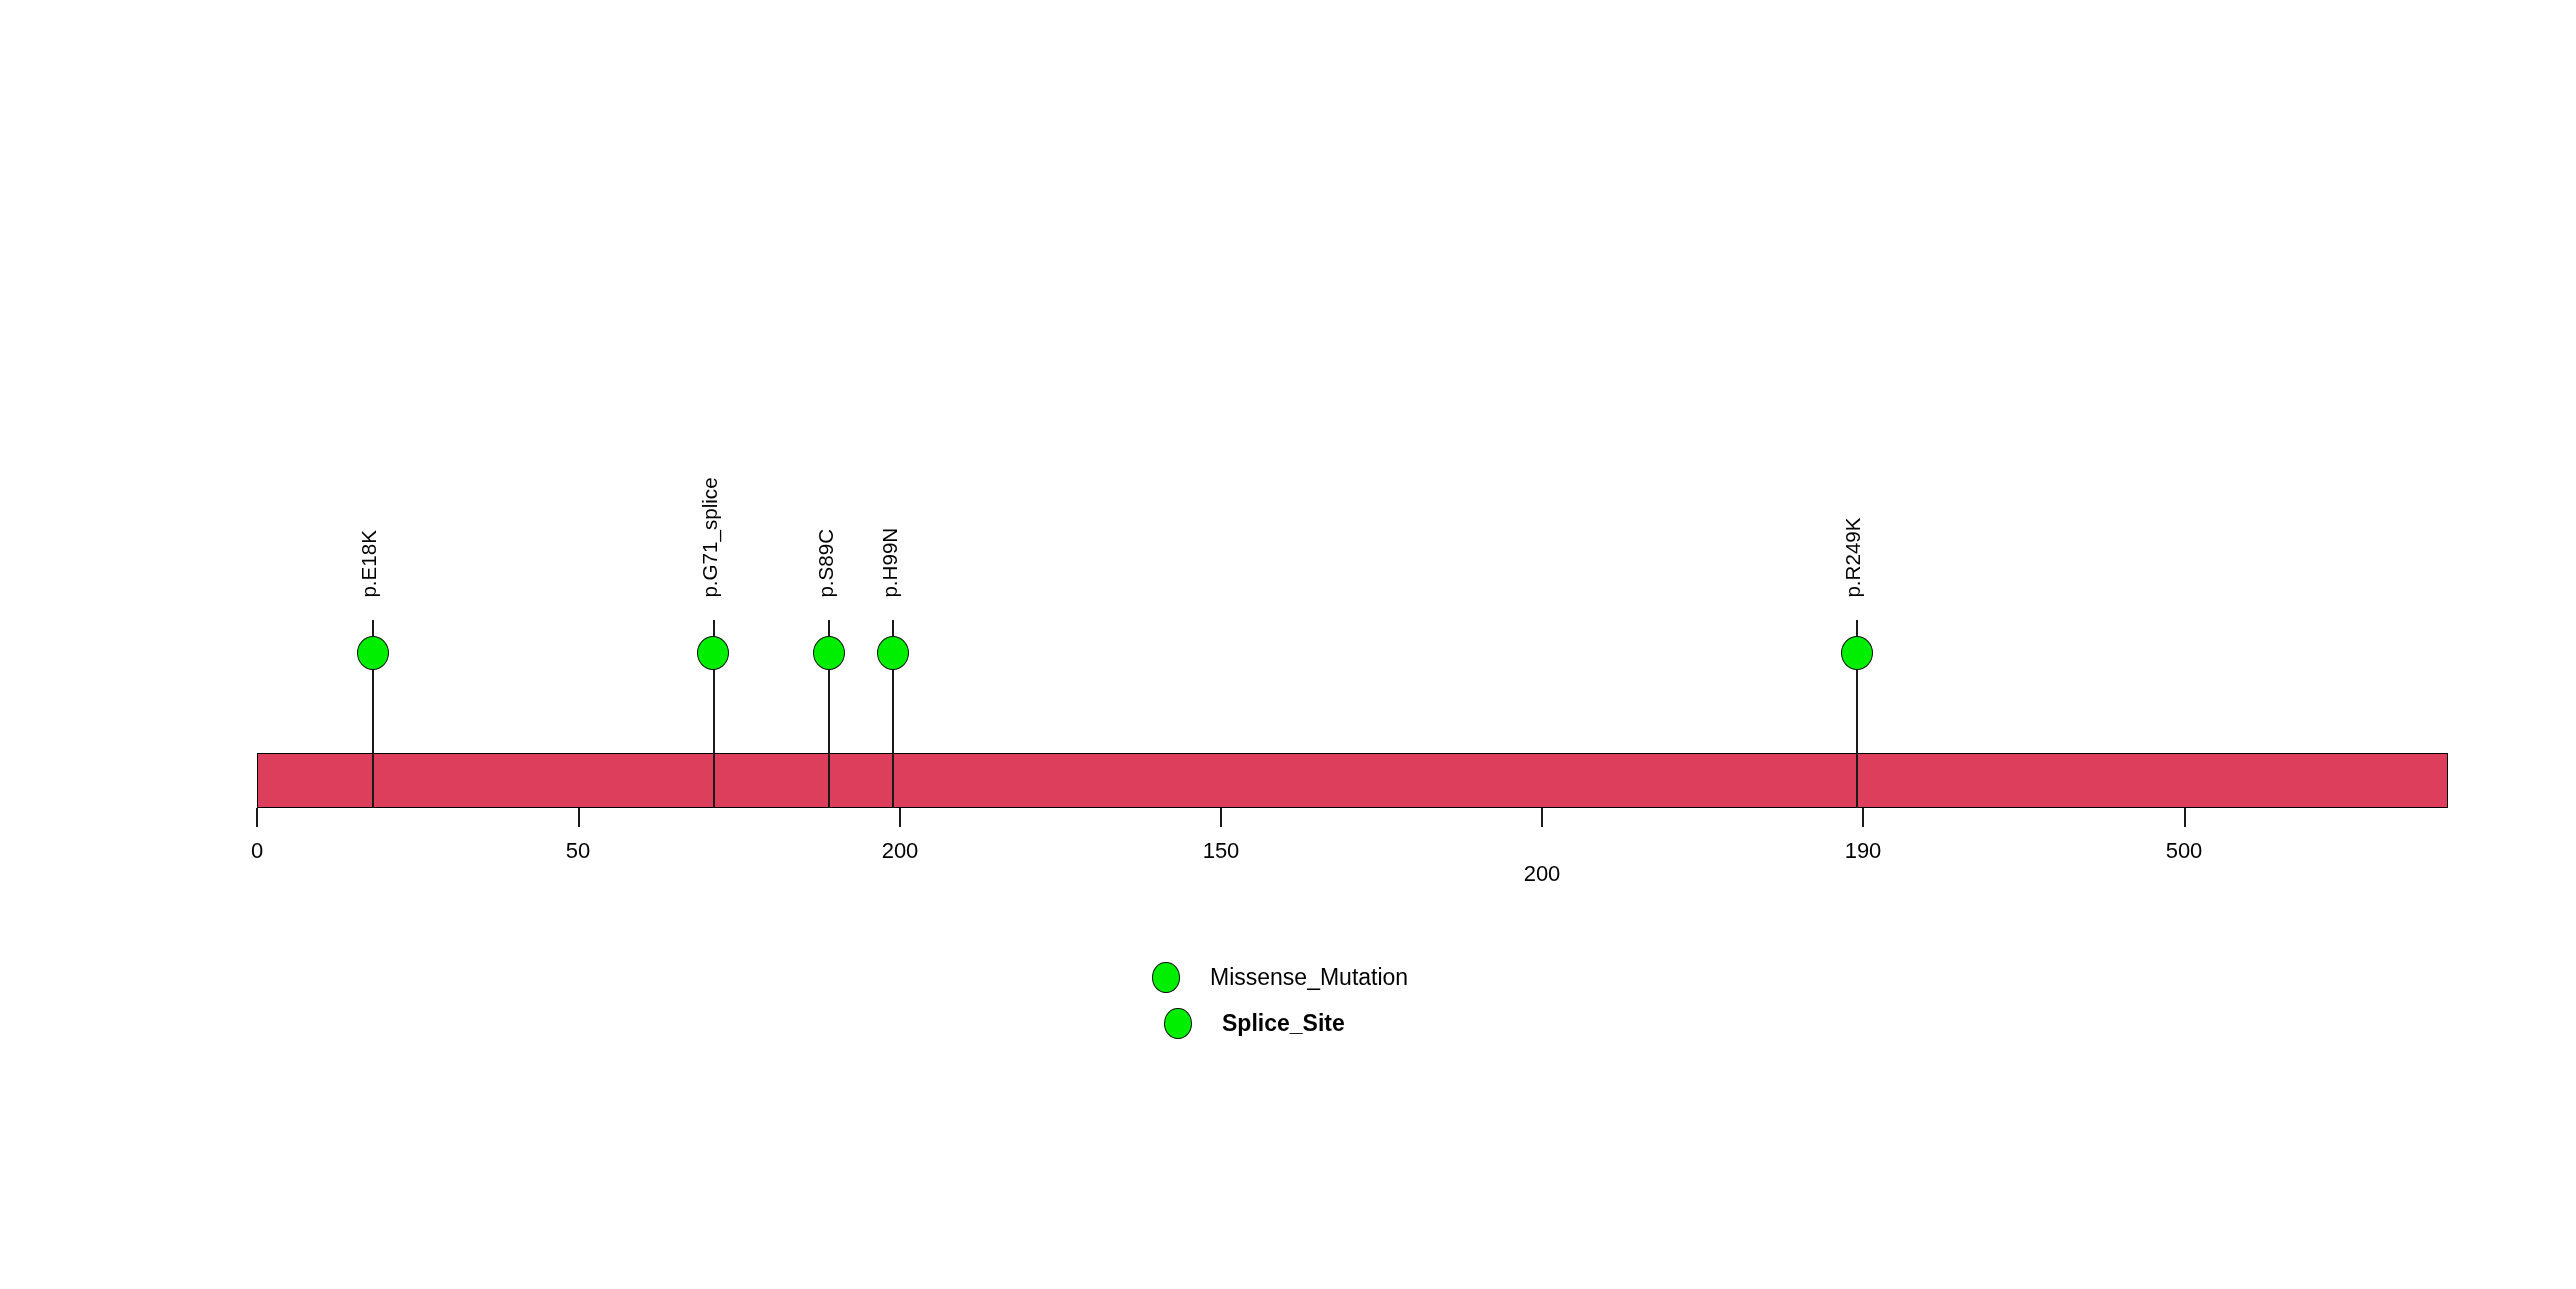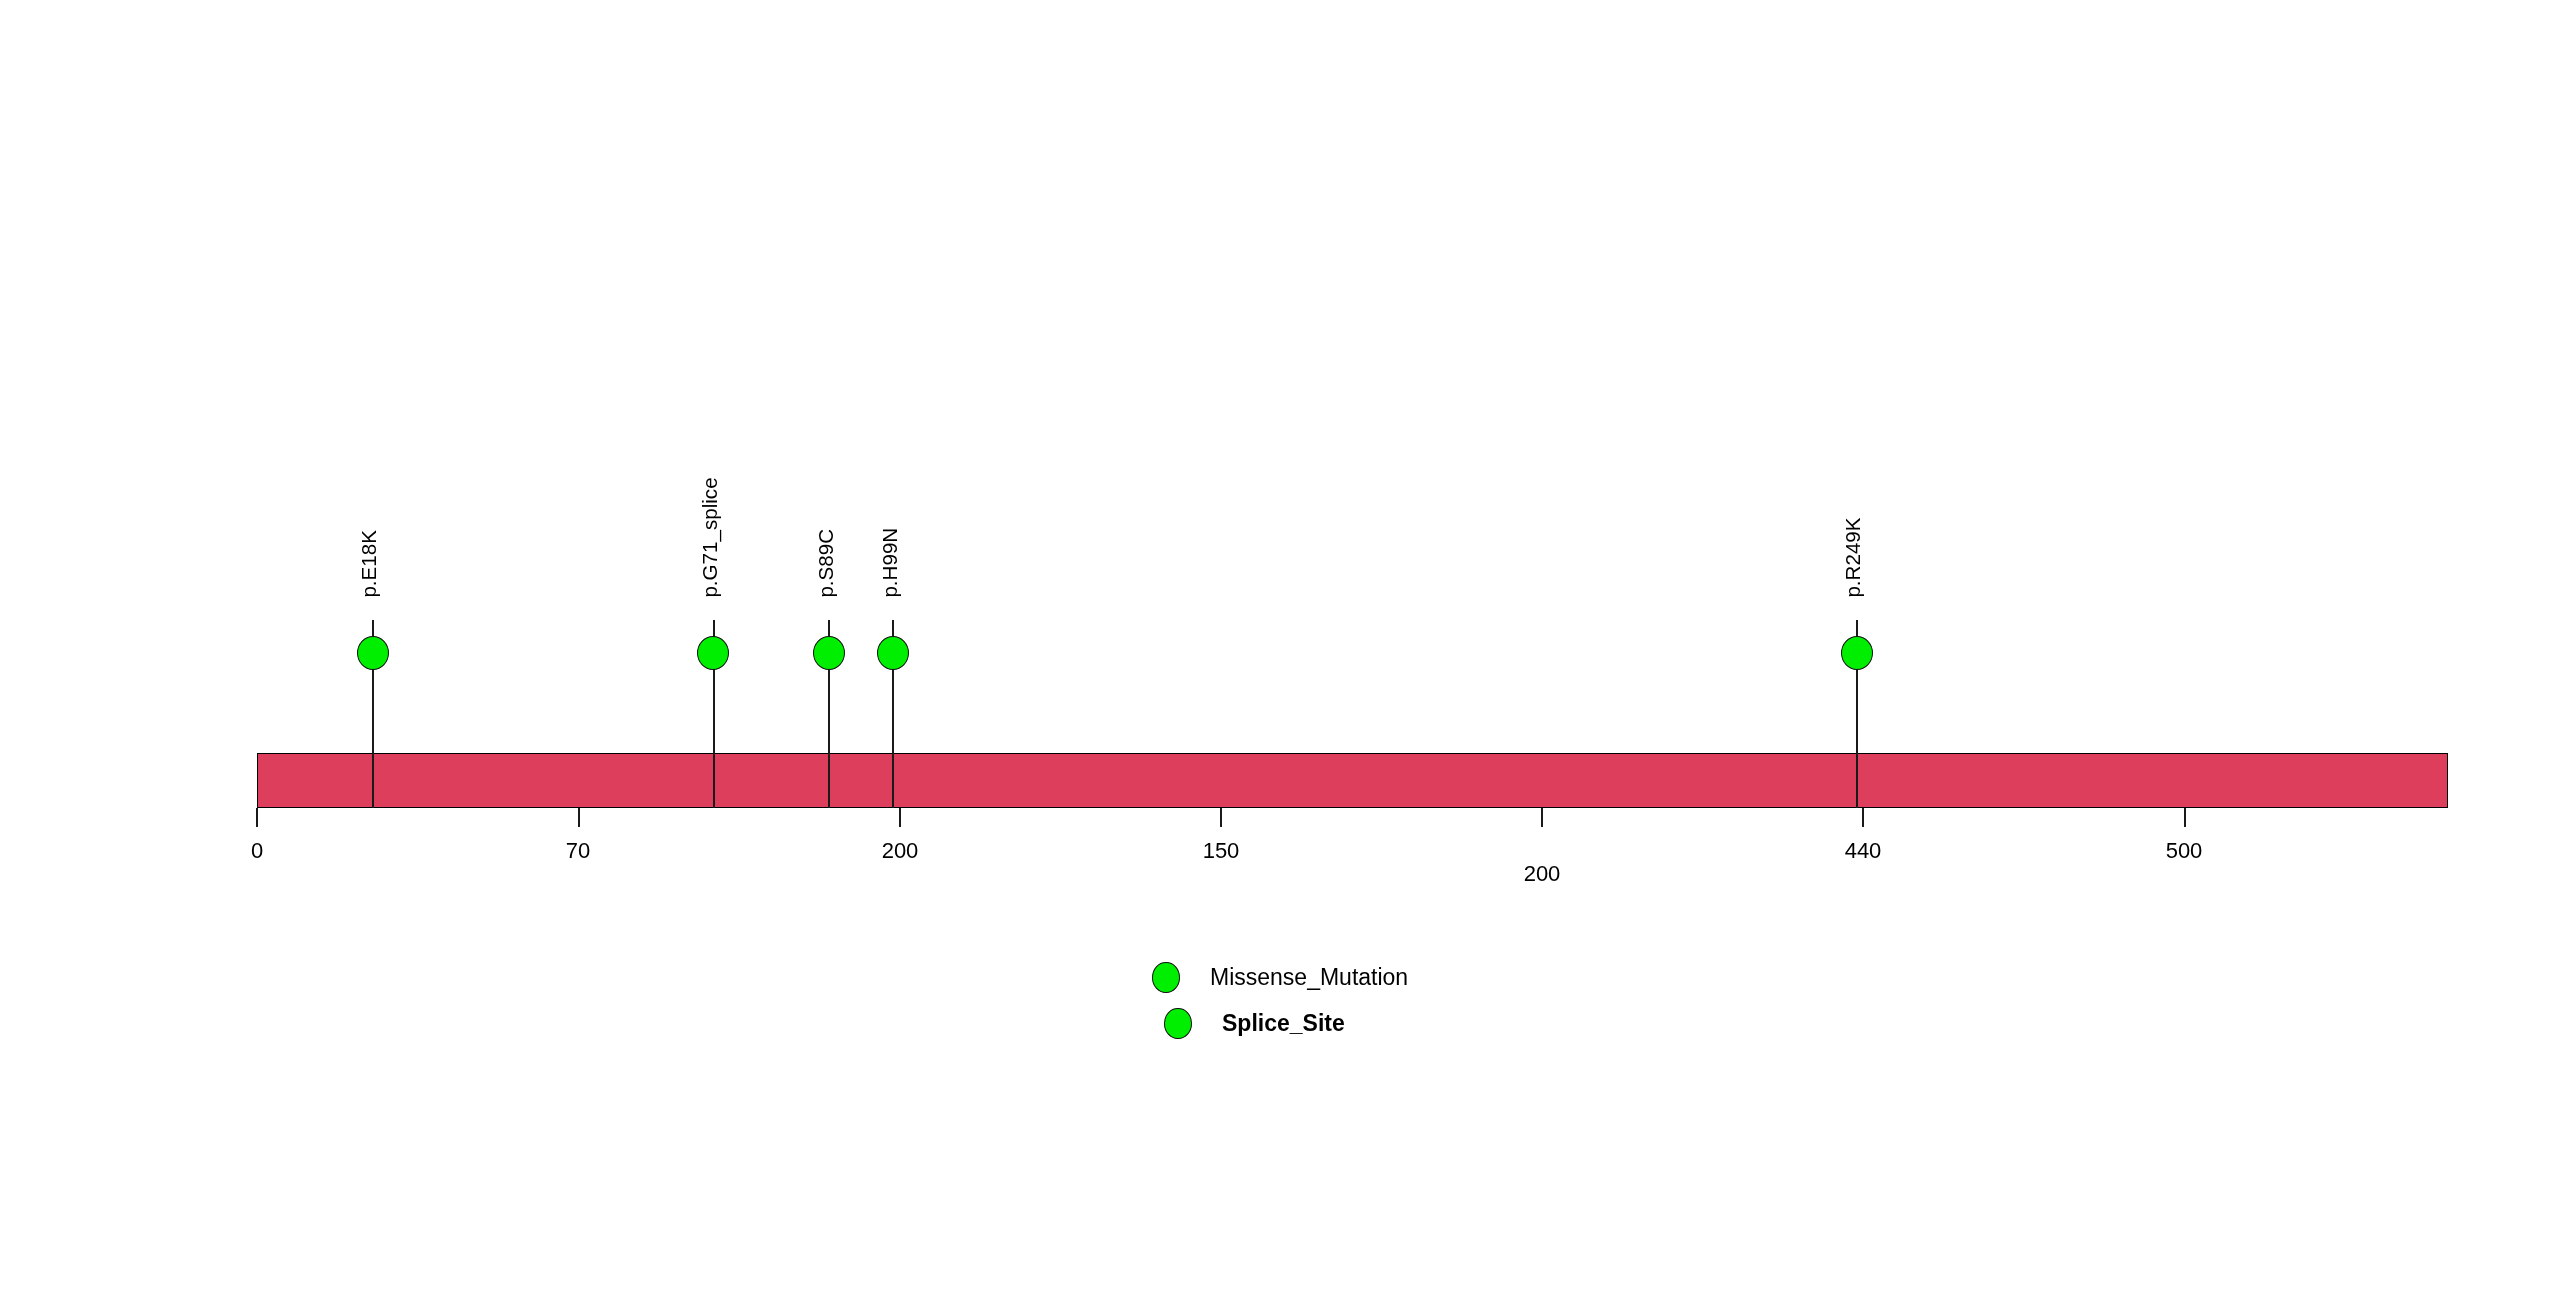--- a/index.html
+++ b/index.html
@@ -112,29 +112,29 @@
       <div class="lolli-label" style="left: 901px; top: 577px;">p.H99N</div>
       <div class="lolli-stem" style="left: 1856px; top: 620px; height: 188px; background: rgb(26, 26, 26);"></div>
       <div class="lolli-head" style="left: 1841px; top: 636px; width: 32px; height: 34px; background: rgb(0, 238, 0); border-color: rgb(17, 17, 17);"></div>
       <div class="lolli-label" style="left: 1864px; top: 577px;">p.R249K</div>
     </div>
 
   <div id="axis-layer">
       <div class="tick-mark" style="left: 256px; top: 808px; height: 19px; background: rgb(26, 26, 26);"></div>
       <div class="tick-label" style="left: 257px; top: 840px;">0</div>
       <div class="tick-mark" style="left: 578px; top: 808px; height: 19px; background: rgb(26, 26, 26);"></div>
-      <div class="tick-label" style="left: 578px; top: 840px;">70</div>
+      <div class="tick-label" style="left: 578px; top: 840px;">50</div>
       <div class="tick-mark" style="left: 899px; top: 808px; height: 19px; background: rgb(26, 26, 26);"></div>
       <div class="tick-label" style="left: 900px; top: 840px;">200</div>
       <div class="tick-mark" style="left: 1220px; top: 808px; height: 19px; background: rgb(26, 26, 26);"></div>
       <div class="tick-label" style="left: 1221px; top: 840px;">150</div>
       <div class="tick-mark" style="left: 1541px; top: 808px; height: 19px; background: rgb(26, 26, 26);"></div>
       <div class="tick-label" style="left: 1542px; top: 840px; margin-top: 23px;">200</div>
       <div class="tick-mark" style="left: 1862px; top: 808px; height: 19px; background: rgb(26, 26, 26);"></div>
-      <div class="tick-label" style="left: 1863px; top: 840px;">440</div>
+      <div class="tick-label" style="left: 1863px; top: 840px;">190</div>
       <div class="tick-mark" style="left: 2184px; top: 808px; height: 19px; background: rgb(26, 26, 26);"></div>
       <div class="tick-label" style="left: 2184px; top: 840px;">500</div>
     </div>
 
   <div class="legend" id="legend" style="left: 1152px; top: 958px; width: 534px; height: 107px;">
       <div class="legend-row" style="left: 0px; top: 4px;">
         <div class="legend-swatch" style="background: rgb(0, 238, 0); border-color: rgb(17, 17, 17);"></div>
         <div class="legend-text">Missense_Mutation</div>
       </div>
       <div class="legend-row" style="left: 12px; top: 50px; font-weight: bold;">

